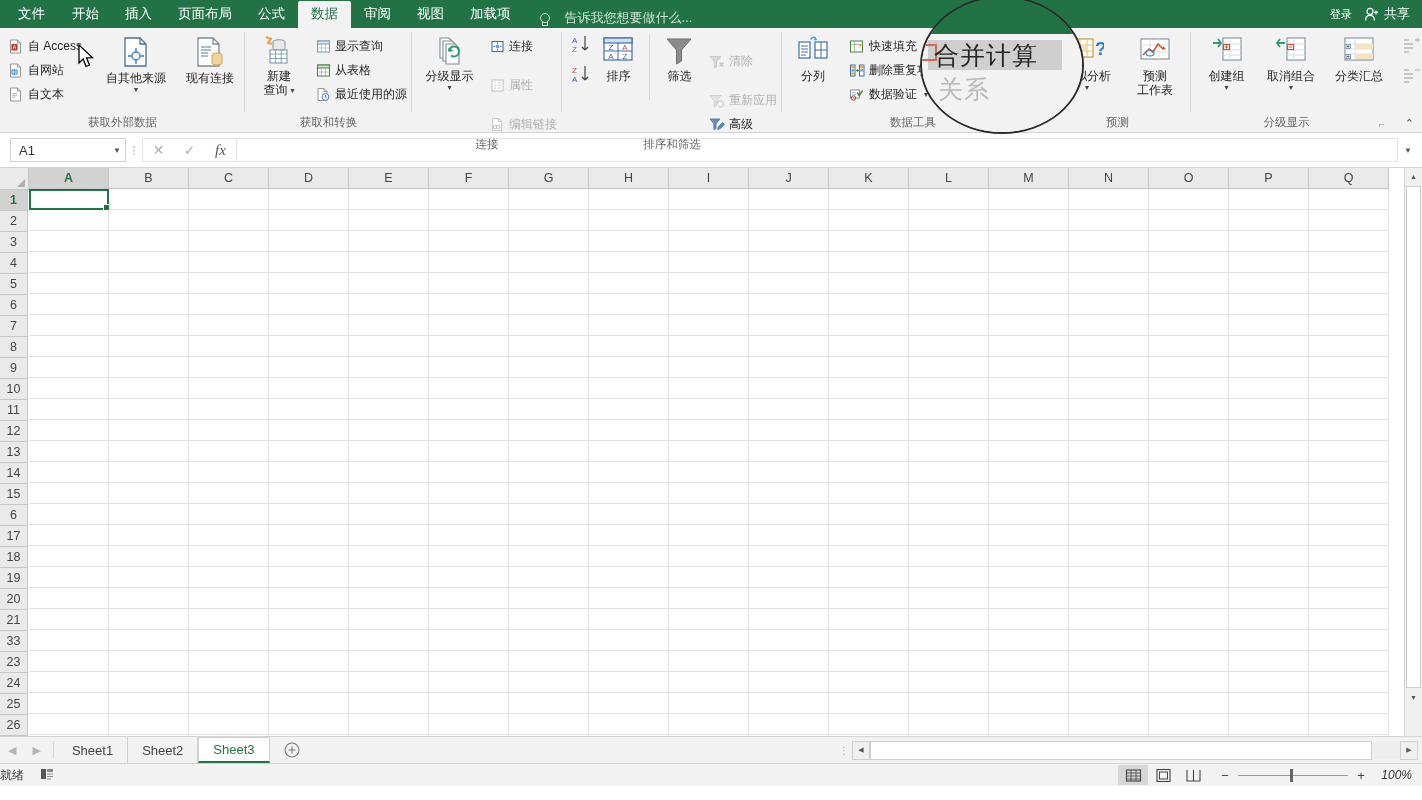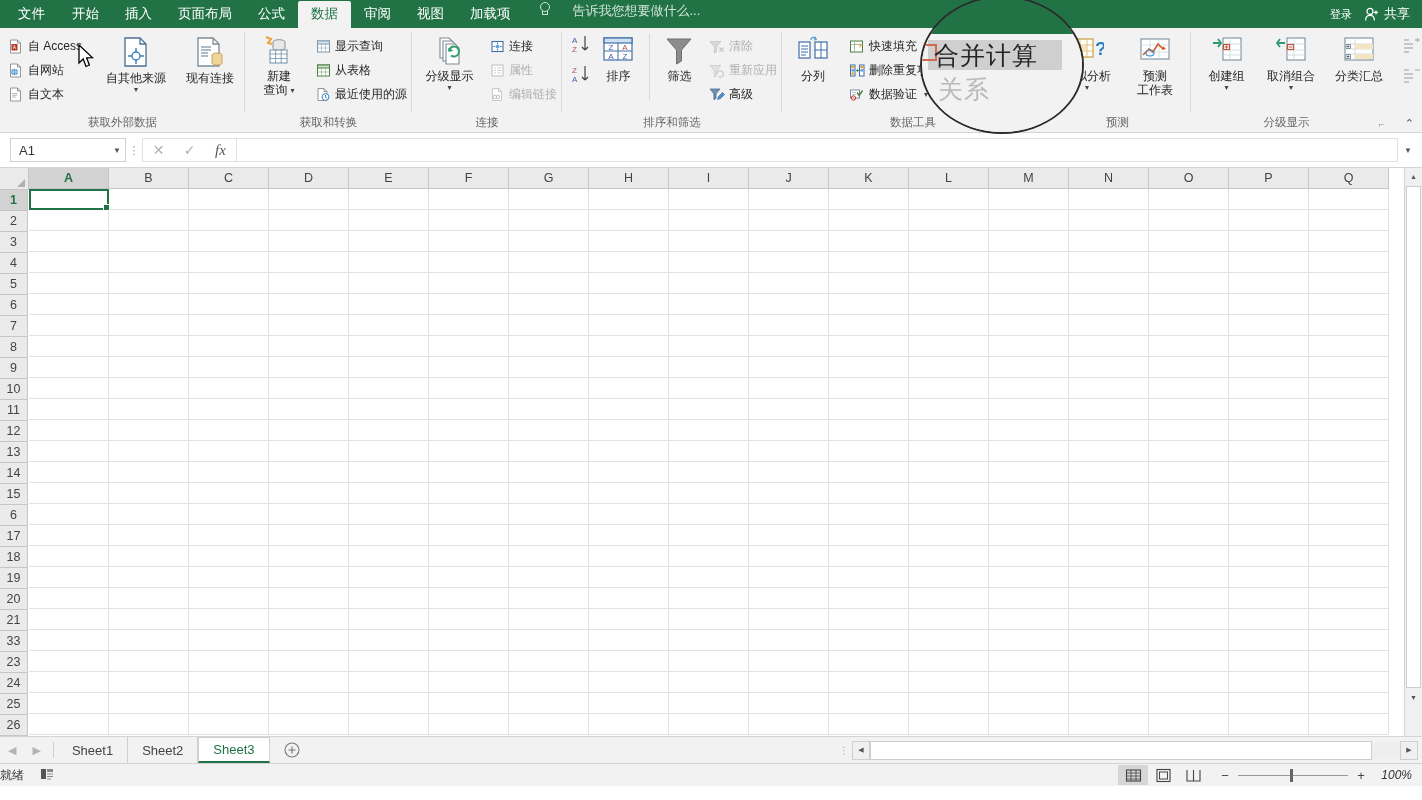--- a/index.html
+++ b/index.html
@@ -17,22 +17,22 @@
   .tab{
     color:#fff; font-size:13.5px; padding:4px 13px 5px; cursor:default;
     white-space:nowrap; line-height:18px;
   }
   .tab.file{ padding-left:18px; padding-right:14px;}
   .tab.active{
     background:#f2f2f2; color:#217346; border-radius:2px 2px 0 0;
     padding-top:4px; padding-bottom:5px;
   }
   .tellme{
-    display:flex; align-items:flex-start; gap:23px; margin-left:14px;
-    color:#cfe3d6; font-size:13px; padding-bottom:8px;
+    display:flex; align-items:flex-end; gap:15px; margin-left:14px;
+    color:#cfe3d6; font-size:13px; padding-bottom:1px;
   }
   .bulb{ width:12px; height:14px; display:inline-block; position:relative;}
   .bulb:before{
     content:""; position:absolute; left:2px; top:0; width:8px;height:8px;
     border:1.3px solid #cfe3d6; border-radius:50%;
   }
   .bulb:after{
     content:""; position:absolute; left:4px; top:9px; width:4px;height:3px;
     border-left:1.3px solid #cfe3d6;border-right:1.3px solid #cfe3d6;
     border-bottom:1.3px solid #cfe3d6;
@@ -59,21 +59,21 @@
   .dlg{
     position:absolute; right:6px; bottom:2px; width:9px;height:9px;
     color:#888; font-size:9px; line-height:9px;
   }
 
   
   .sitem{
     display:flex; align-items:center; gap:4px; font-size:12px; color:#262626;
     height:24px; padding:0 5px 0 3px; white-space:nowrap; cursor:default;
   }
-  .sitem.dis{ color:#b0b0b0;}
+  .sitem.dis{ color:#b0b0b0;margin-top:15px;}
   .scol{ display:flex; flex-direction:column; justify-content:center; padding-top:2px;}
   
   .bitem{
     display:flex; flex-direction:column; align-items:center; justify-content:flex-start;
     width:62px; font-size:12px; color:#262626; padding:3px 2px 0; cursor:default;
     line-height:14px; text-align:center;
   }
   .bitem .ttl{ margin-top:2px;}
   .caret{ font-size:8px; line-height:7px; color:#444; margin-top:1px;}
   .ico{ display:block;}

